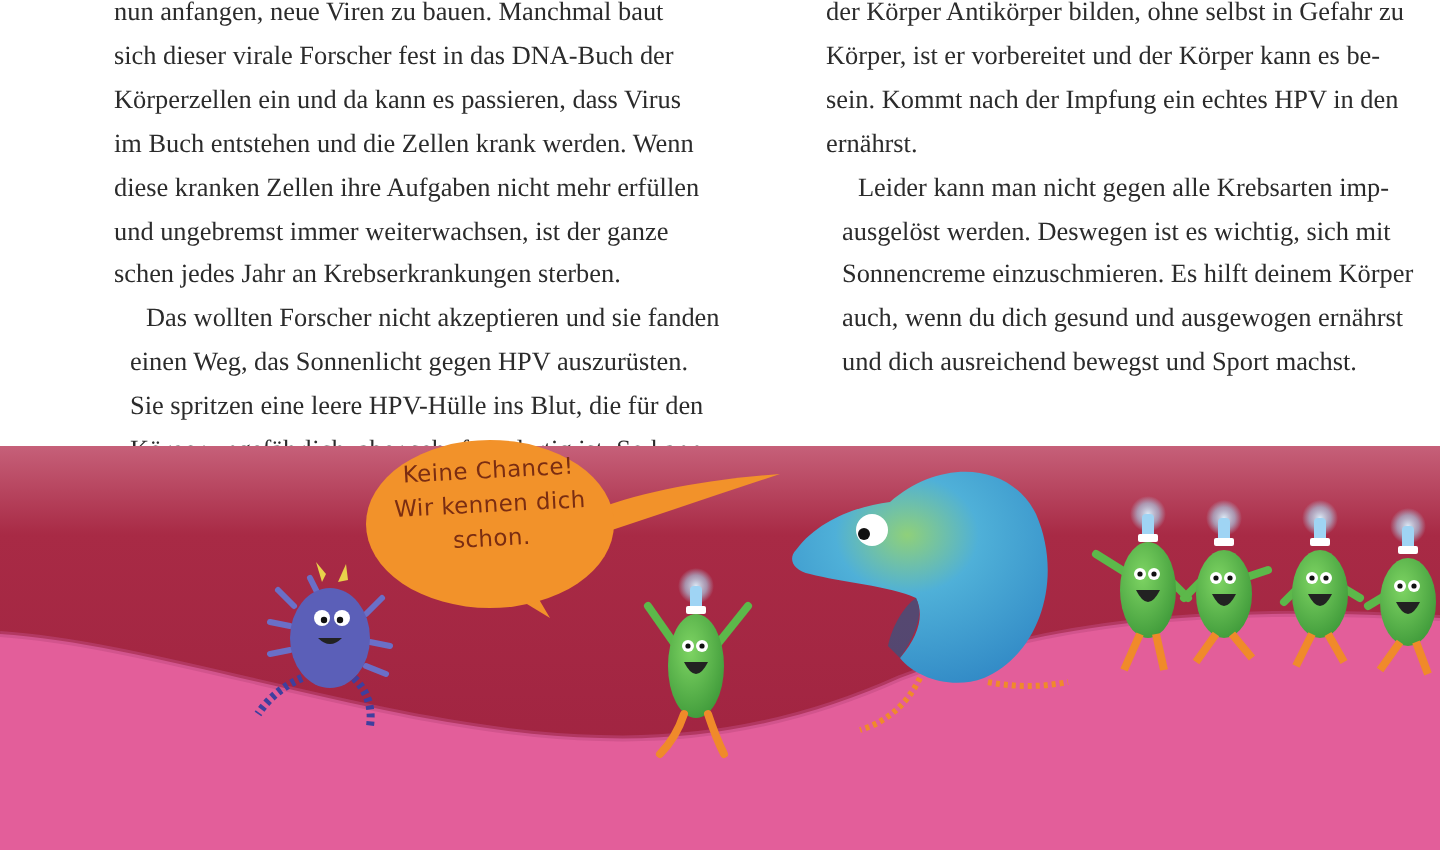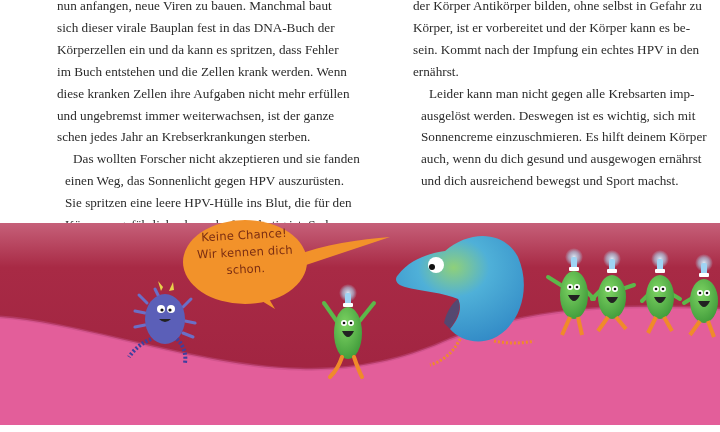--- a/index.html
+++ b/index.html
@@ -52,22 +52,22 @@
       transform: rotate(-3deg);
       letter-spacing: 0.2px;
     }
   </style>
 </head>
 <body>
 
 <div class="column col-left">
   <div class="para">
     <span class="line">nun anfangen, neue Viren zu bauen. Manchmal baut</span>
-    <span class="line">sich dieser virale Bauplan fest in das DNA-Buch der</span>
-    <span class="line">Körperzellen ein und da kann es spritzen, dass Fehler</span>
+    <span class="line">sich dieser virale Forscher fest in das DNA-Buch der</span>
+    <span class="line">Körperzellen ein und da kann es passieren, dass Virus</span>
     <span class="line">im Buch entstehen und die Zellen krank werden. Wenn</span>
     <span class="line">diese kranken Zellen ihre Aufgaben nicht mehr erfüllen</span>
     <span class="line">und ungebremst immer weiterwachsen, ist der ganze</span>
     <span class="line last">schen jedes Jahr an Krebserkrankungen sterben.</span>
   </div>
   <div class="para indent">
     <span class="line" style="padding-left:8px">Das wollten Forscher nicht akzeptieren und sie fanden</span>
     <span class="line">einen Weg, das Sonnenlicht gegen HPV auszurüsten.</span>
     <span class="line">Sie spritzen eine leere HPV-Hülle ins Blut, die für den</span>
     <span class="line">Körper ungefährlich, aber sehr fremdartig ist. So kann</span>

